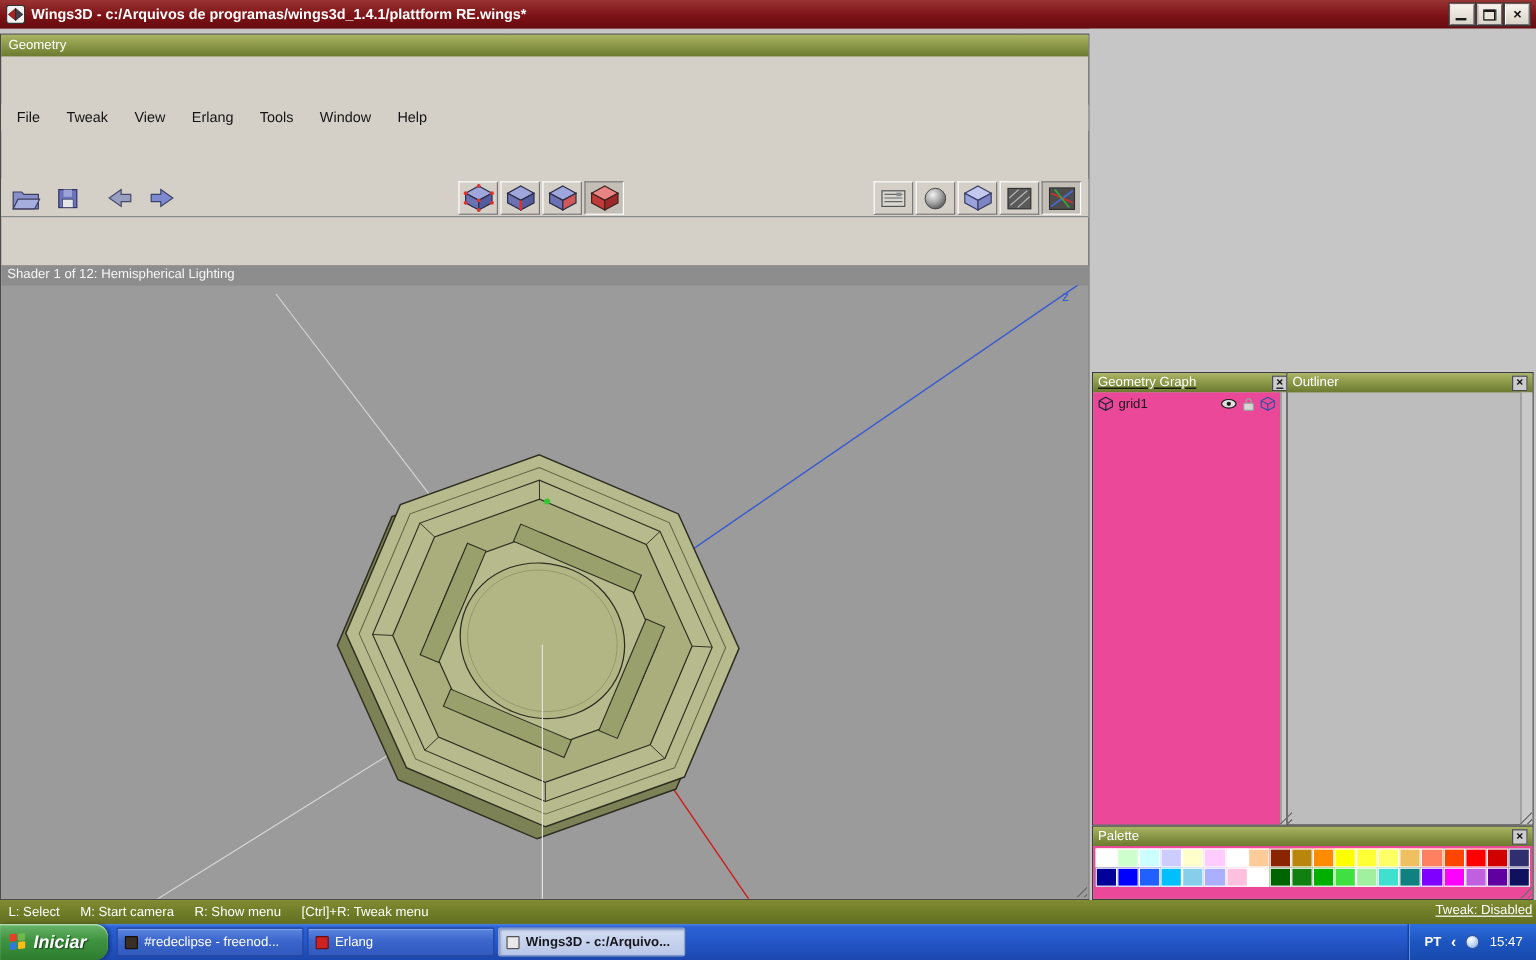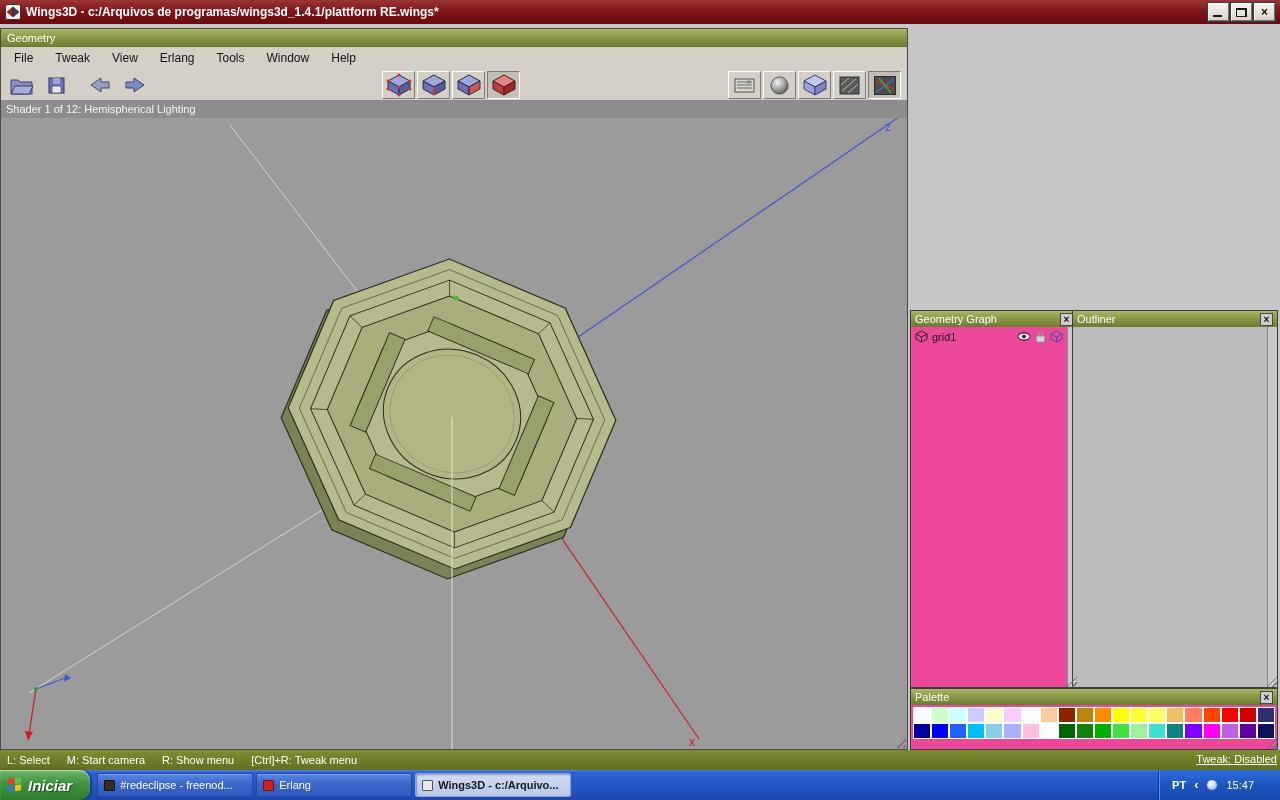--- a/index.html
+++ b/index.html
@@ -23,21 +23,21 @@
   .glyph-restore { position:relative; width:11px; height:9px; }
   .glyph-restore::before { content:""; position:absolute; right:0; top:0; width:8px; height:6px;
     border:1px solid #1a1a1a; border-top-width:2px; background:#e9e5da; }
   .glyph-restore::after { content:""; position:absolute; left:0; bottom:0; width:8px; height:6px;
     border:1px solid #1a1a1a; border-top-width:2px; background:#e9e5da; }
 
   
   .workspace { position:absolute; left:0; top:24px; width:1280px; height:726px; background:#c6c6c6; }
 
   .geom-window { position:absolute; left:0; top:4px; width:908px; height:722px;
-    border:1px solid #4a4a4a; background:#d4d0c8; display:flex; flex-direction:column; }
+    border:1px solid #4a4a4a; background:#d4d0c8; display:flex; flex-direction:column;gap:40px; }
   .wings-titlebar { height:18px; flex:0 0 18px; display:flex; align-items:center; padding:0 6px;
     background:linear-gradient(180deg,#aab565 0%,#8d9a4a 45%,#6c7a30 100%);
     color:#fff; font-size:11px; }
   .menubar { height:22px; flex:0 0 22px; display:flex; align-items:center; padding-left:2px;
     background:#d4d0c8; color:#141414; font-size:12px; }
   .menu-item { padding:3px 11px; }
   .toolbar { height:32px; flex:0 0 32px; position:relative; background:#d4d0c8;
     border-bottom:1px solid #8a8a8a; }
   .tb-group { position:absolute; top:2px; display:flex; gap:2px; }
   .tb-left { left:4px; }
@@ -105,21 +105,21 @@
     border:1px solid #26479e; box-shadow:inset 0 1px 0 #7da2ec;
     color:#fff; font-size:11px; display:flex; align-items:center; gap:5px; }
   .task-btn .task-label { white-space:nowrap; overflow:hidden; }
   .task-btn.active { background:linear-gradient(180deg,#d3ddf2 0%,#b9c7e8 100%);
     border-color:#8fa3cc; box-shadow:inset 1px 1px 2px #7d90bd; color:#16181d;font-weight:bold; }
   .task-icon { width:11px; height:11px; flex:0 0 11px; border-radius:1px; }
   .icon-irc { background:#3a2e24; border:1px solid #15100c; }
   .icon-erlang { background:#cc2222; border:1px solid #6e0f0f; }
   .icon-wings { background:#e8e8e8; border:1px solid #555; }
   .tray { margin-left:auto; height:30px; display:flex; align-items:center; gap:8px;
-    padding:0 26px 0 13px; color:#fff; font-size:11px;
+    padding:0 11px 0 13px; color:#fff; font-size:11px;
     background:linear-gradient(180deg,#2e6ede 0%,#1d55c0 50%,#174aad 100%);
     border-left:1px solid #0f3a94; box-shadow:inset 1px 0 0 #5d8ce6; }
   .tray-lang { font-weight:bold; }
   .tray-chevron { font-size:13px; font-weight:bold; line-height:10px; }
   .tray-dot { width:12px; height:12px; border-radius:50%;
     background:radial-gradient(circle at 35% 30%,#ffffff,#bcd2f2 55%,#6e96d8); border:1px solid #30549e; }
 </style>
 </head>
 <body>
 
@@ -333,21 +333,21 @@
           <text x="688" y="645" fill="#cc2020" font-size="12">x</text>
           <text x="884" y="30" fill="#3a5bd0" font-size="12">z</text>
         </svg>
 
         <div class="resize-grip"></div>
       </div>
     </div>
 
     <div class="right-panel">
 
-      <div class="wings-win" style="left:2px; top:286px; width:168px; height:378px;">
+      <div class="wings-win" style="left:2px; top:286px; width:168px; height:378px;text-decoration:underline;">
         <div class="wings-titlebar">
           <span class="wtitle-label">Geometry Graph</span>
           <div class="win-close">×</div>
         </div>
         <div class="win-body">
           <div class="tree-row">
             <svg width="13" height="13" viewBox="0 0 13 13">
               <path d="M6.5,1 L12,4 L12,9 L6.5,12 L1,9 L1,4 Z M1,4 L6.5,7 L12,4 M6.5,7 L6.5,12" fill="none" stroke="#24243a" stroke-width="1"></path>
             </svg>
             <span>grid1</span>

